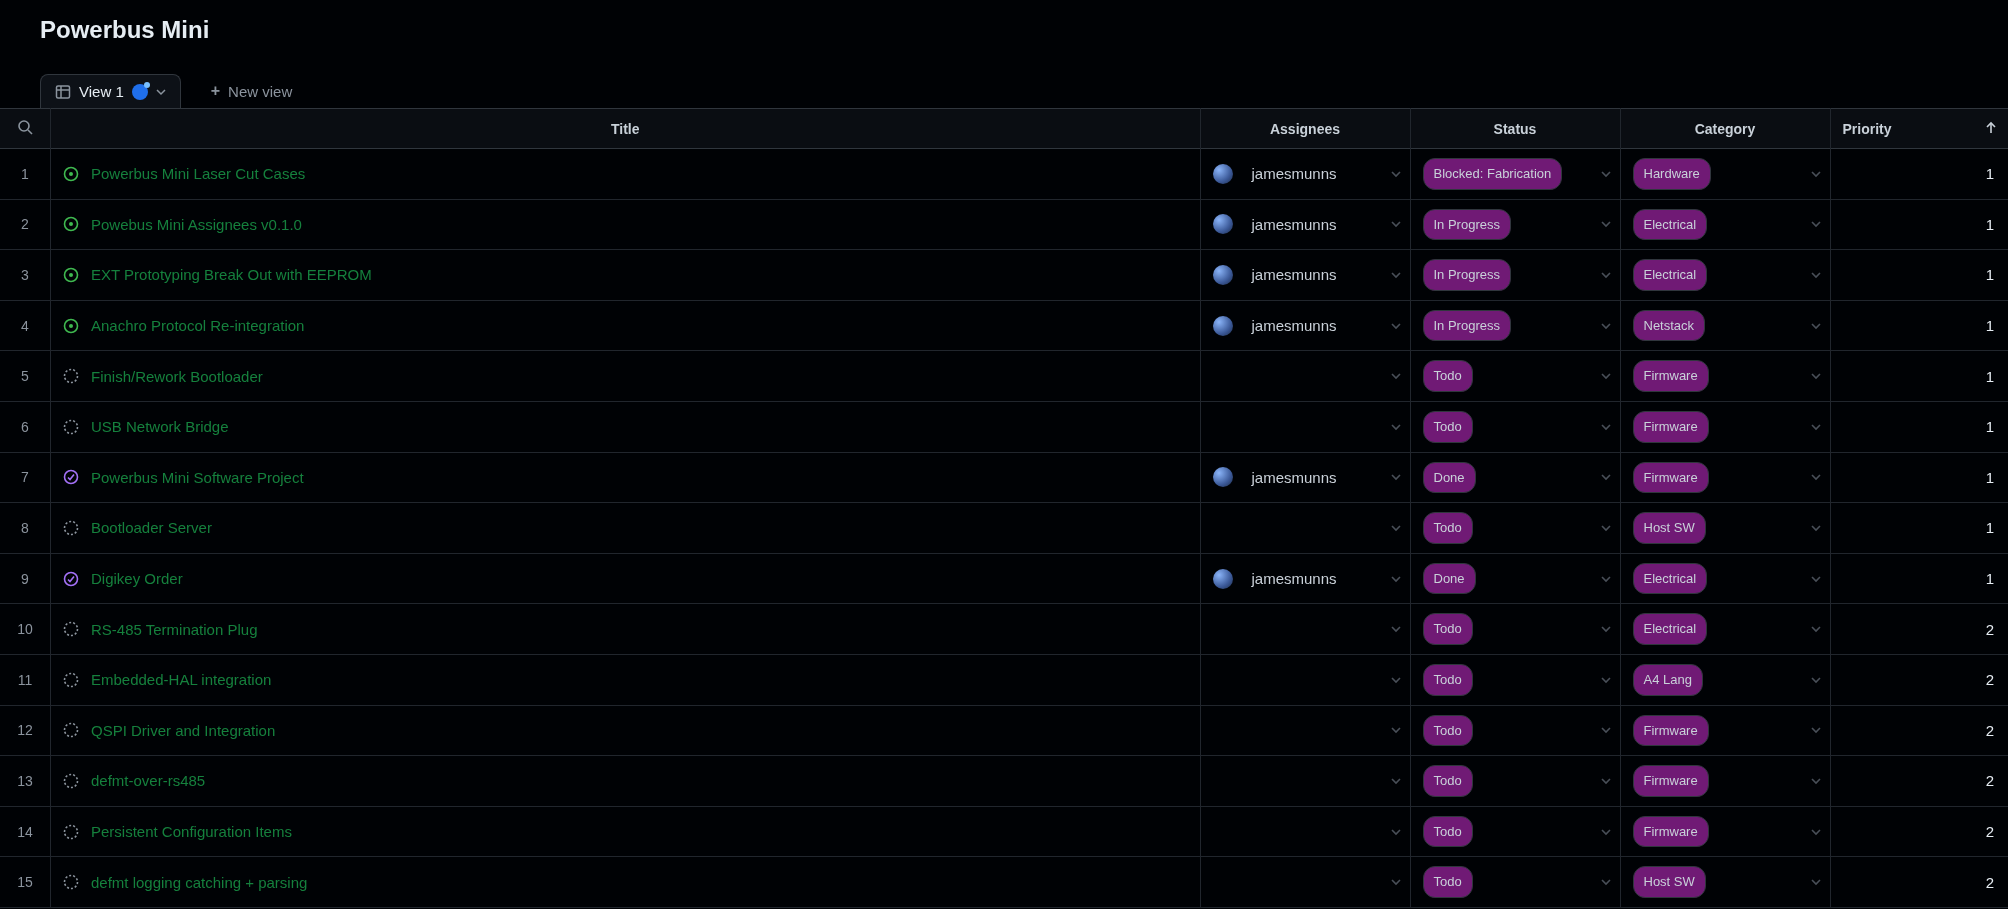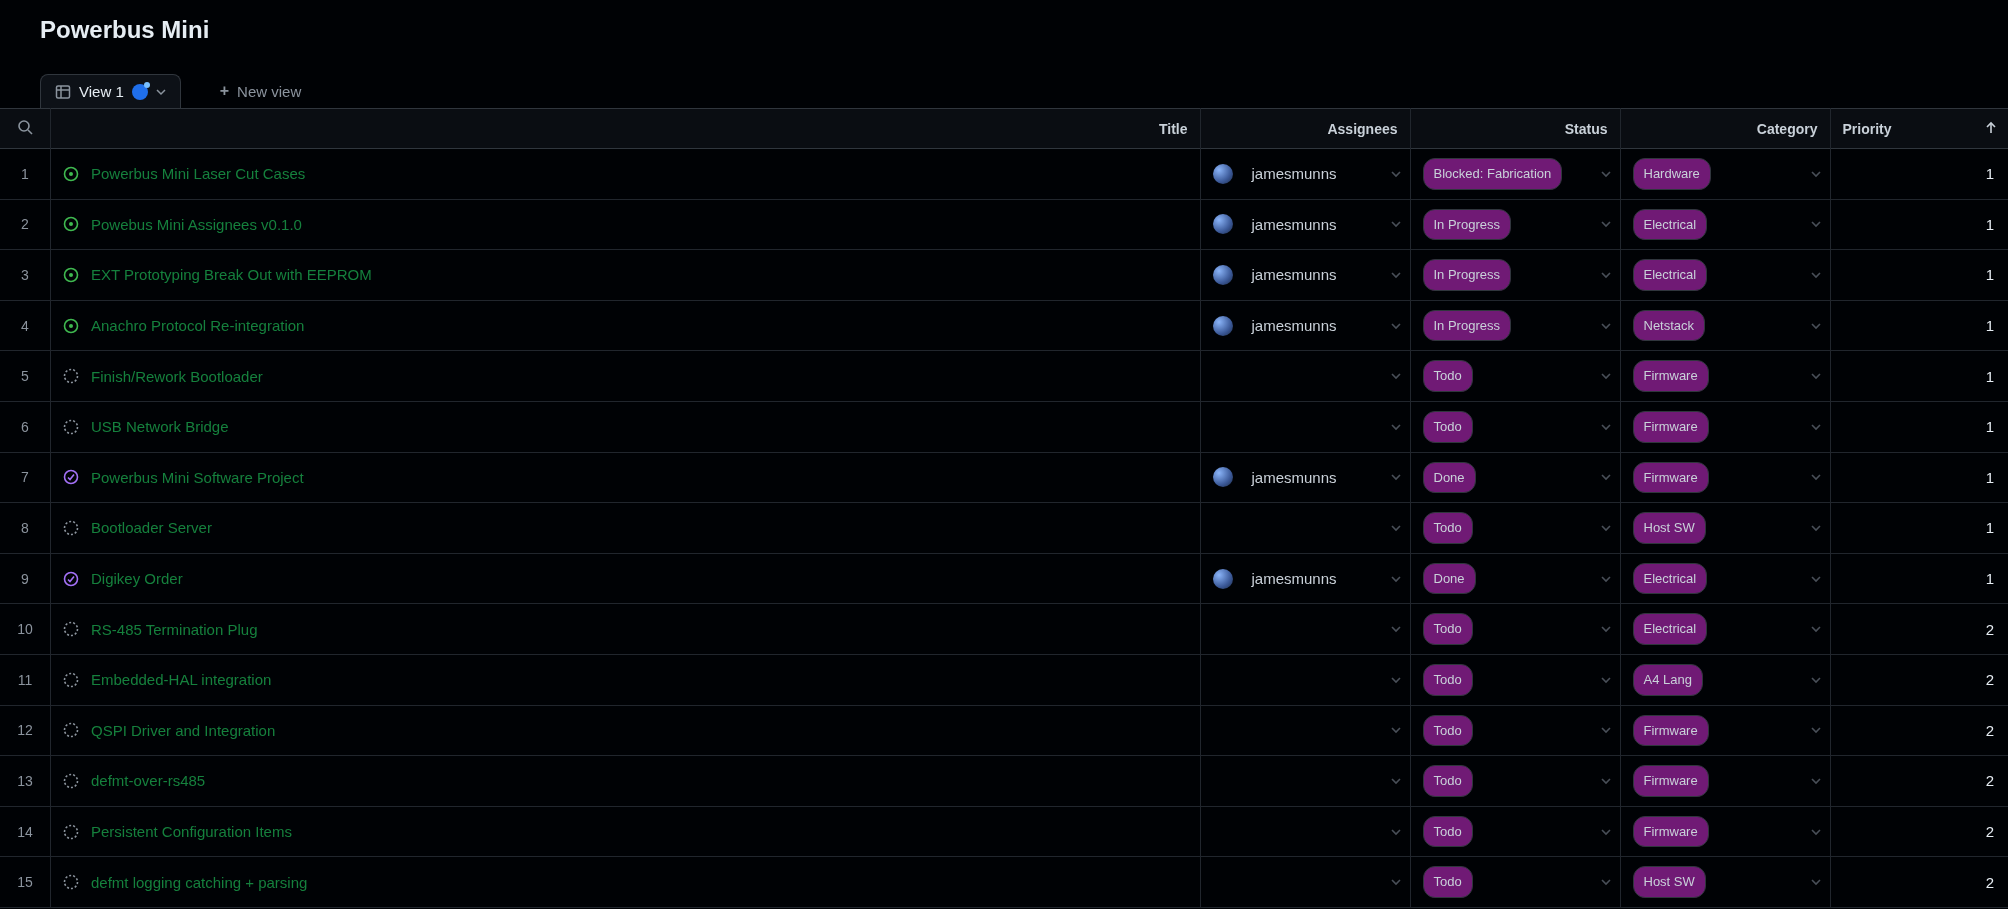--- a/index.html
+++ b/index.html
@@ -16,21 +16,21 @@
   }
   .project-title {
     font-size: 24px;
     font-weight: 600;
     color: #e6edf3;
     margin: 0 0 18px 0;
   }
   .tabs-row {
     display: flex;
     align-items: center;
-    gap: 25px;
+    gap: 16px;
     padding-left: 40px;
   }
   .tab {
     display: flex;
     align-items: center;
     gap: 8px;
     padding: 8px 14px;
     border: 1px solid #30363d;
     border-bottom: none;
     border-top-left-radius: 8px;
@@ -69,21 +69,21 @@
     width: 100%;
     border-collapse: collapse;
   }
   .thead-row {
     border-top: 1px solid #30363d;
     border-bottom: 1px solid #30363d;
     background: #0a0d12;
   }
   .th { 
     padding: 10px 12px; 
-    text-align: right; 
+    text-align: center; 
     font-weight: 600; 
     color: #c9d1d9; 
     border-right: 1px solid #21262d;
     font-size: 14px;
   }
   .th:last-child { border-right: none; }
   .th-rownum { width: 50px; text-align: center; padding: 10px 0; }
   .th-search { color: #8b949e; }
   .th-title { }
   .col-assignees { width: 210px; }

